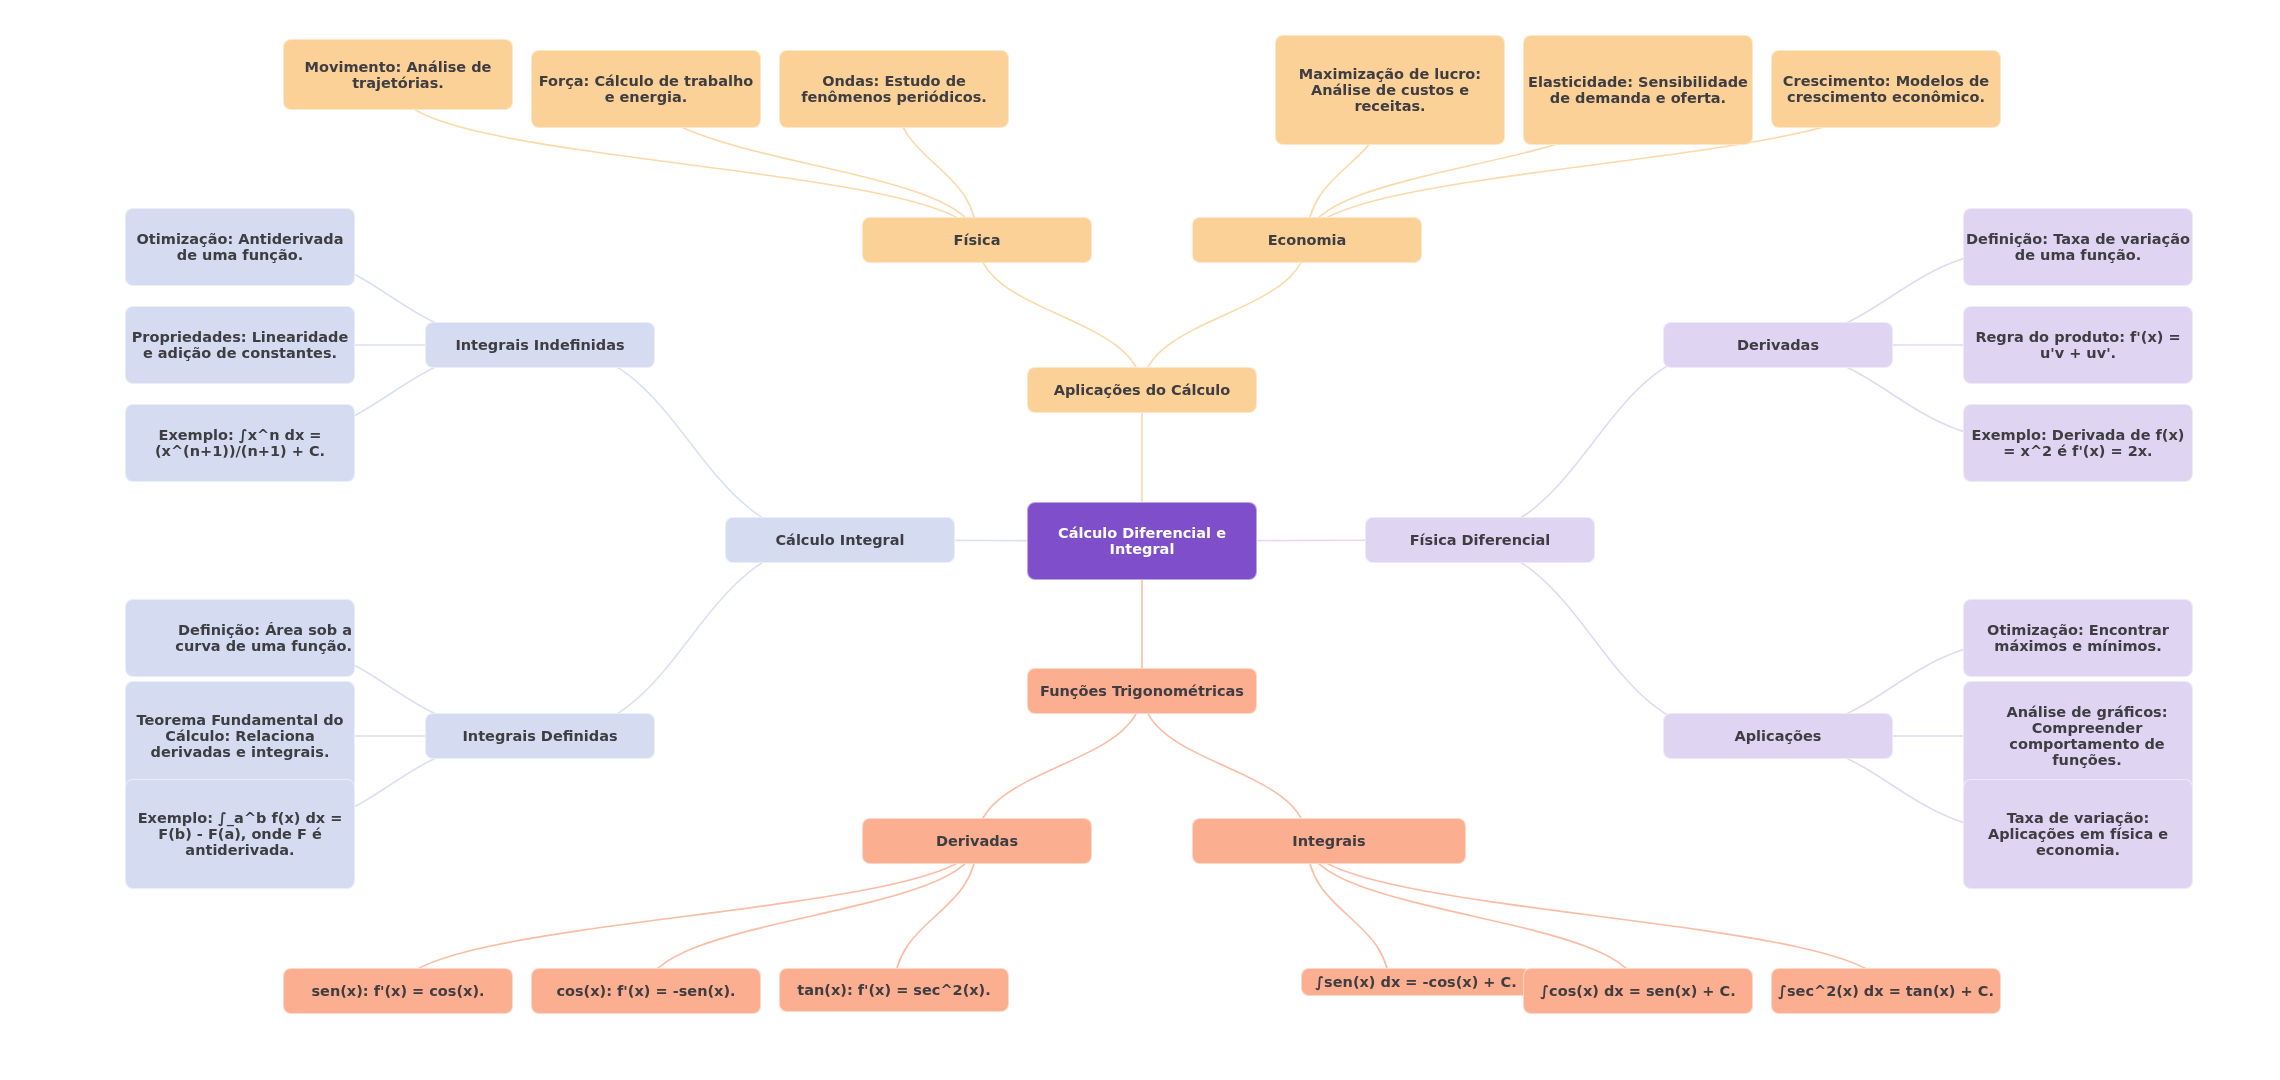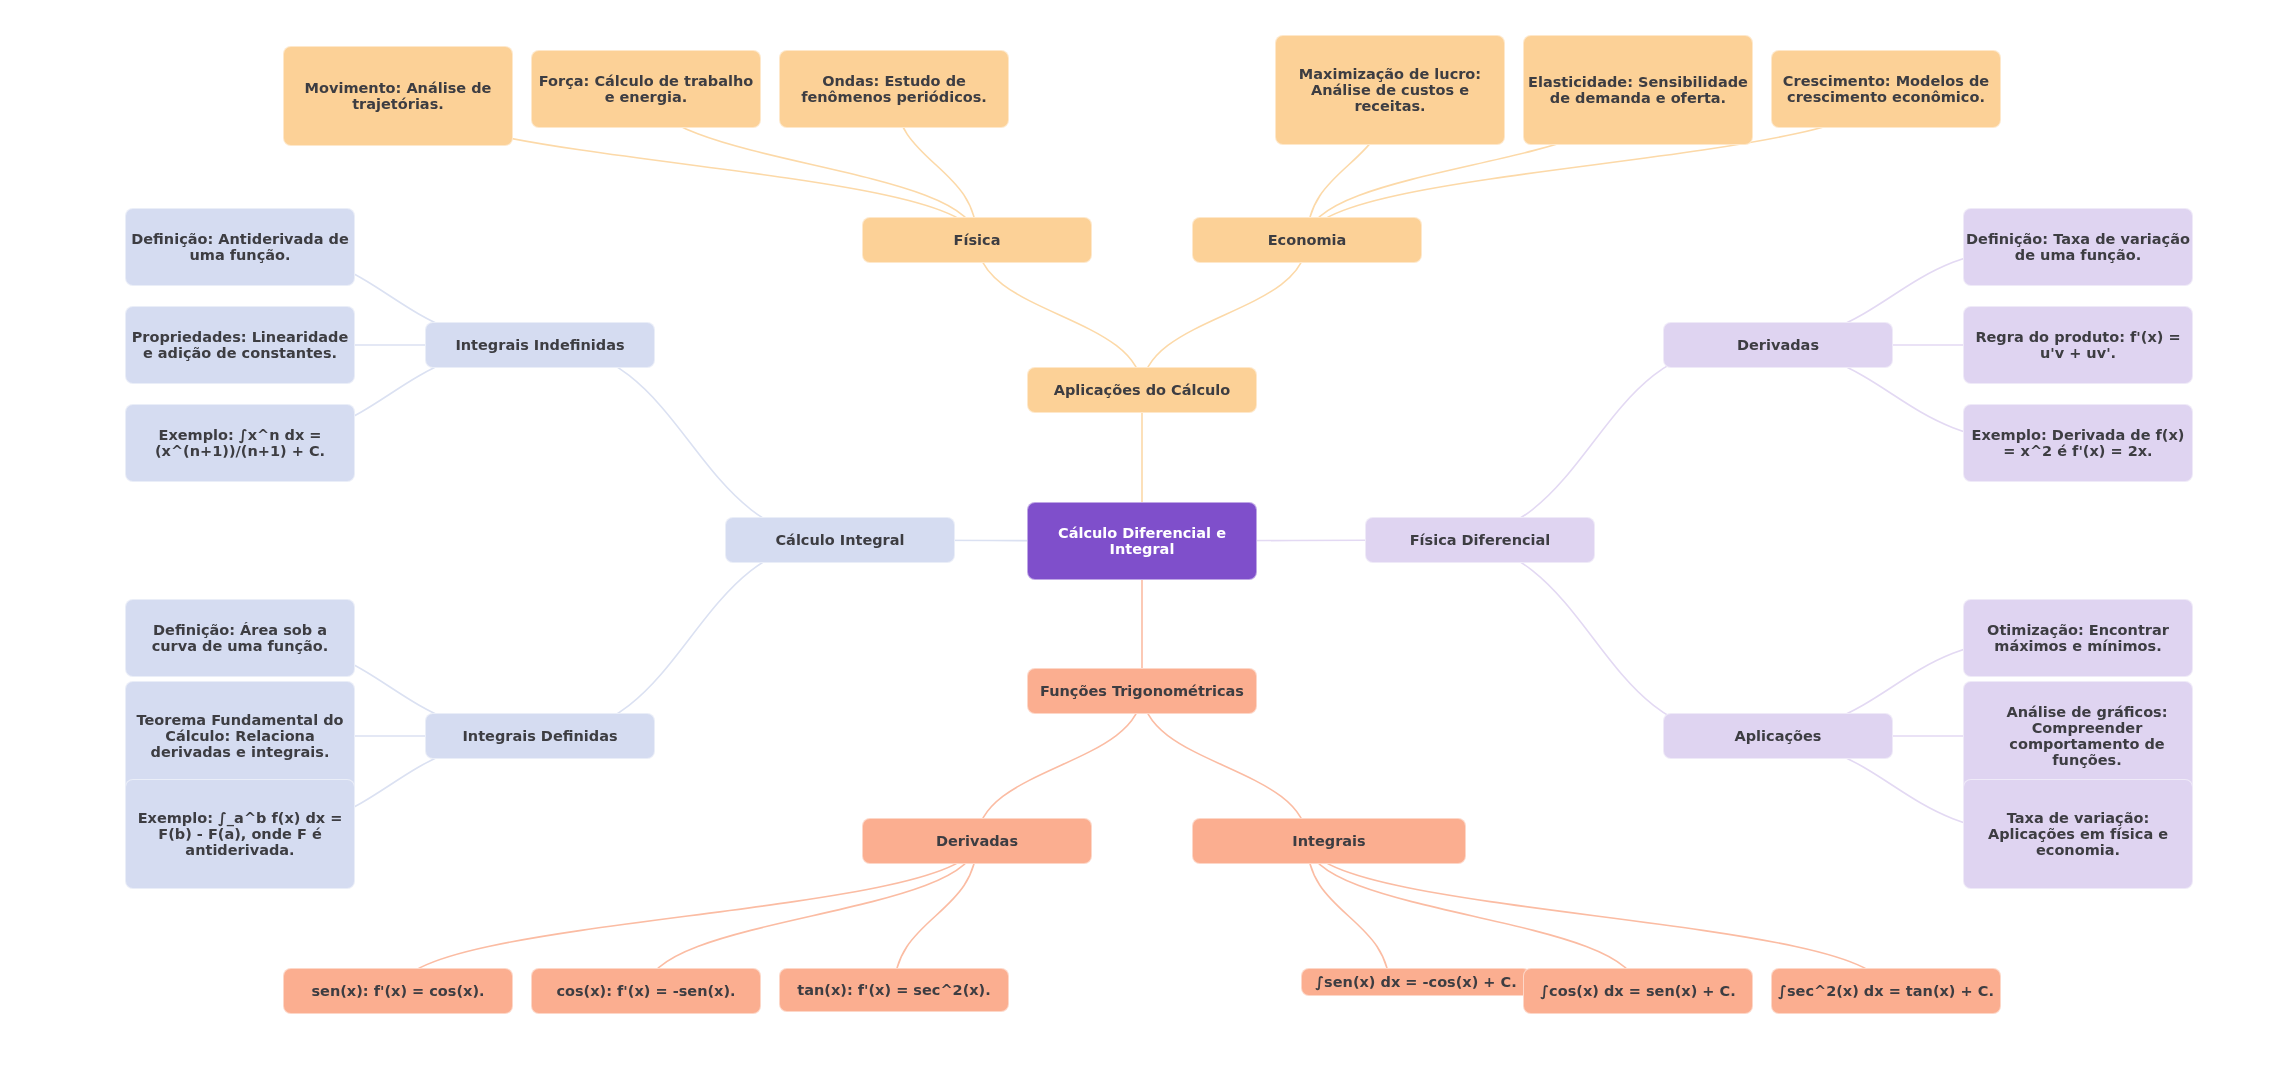--- a/index.html
+++ b/index.html
@@ -66,21 +66,21 @@
 
 <div class="node aplic" id="n-aplic" style="left:1027px;top:367px;width:230px;height:46px;">
     <span>Aplicações do Cálculo</span>
   </div>
 <div class="node aplic" id="n-fisica" style="left:862px;top:217px;width:230px;height:46px;">
     <span>Física</span>
   </div>
 <div class="node aplic" id="n-economia" style="left:1192px;top:217px;width:230px;height:46px;">
     <span>Economia</span>
   </div>
-<div class="node aplic" id="n-fis-0" style="left:283px;top:46px;width:230px;height:100px;">
+<div class="node aplic" id="n-fis-0" style="left:283px;top:39px;width:230px;height:71px;">
     <span>Movimento: Análise de trajetórias.</span>
   </div>
 <div class="node aplic" id="n-fis-1" style="left:531px;top:50px;width:230px;height:78px;">
     <span>Força: Cálculo de trabalho e energia.</span>
   </div>
 <div class="node aplic" id="n-fis-2" style="left:779px;top:50px;width:230px;height:78px;">
     <span>Ondas: Estudo de fenômenos periódicos.</span>
   </div>
 <div class="node aplic" id="n-eco-0" style="left:1275px;top:35px;width:230px;height:110px;">
     <span>Maximização de lucro: Análise de custos e receitas.</span>
@@ -95,29 +95,29 @@
 <div class="node integ" id="n-integral" style="left:725px;top:517px;width:230px;height:46px;">
     <span>Cálculo Integral</span>
   </div>
 <div class="node integ" id="n-indef" style="left:425px;top:322px;width:230px;height:46px;">
     <span>Integrais Indefinidas</span>
   </div>
 <div class="node integ" id="n-def" style="left:425px;top:713px;width:230px;height:46px;">
     <span>Integrais Definidas</span>
   </div>
 <div class="node integ" id="n-indef-0" style="left:125px;top:208px;width:230px;height:78px;">
-    <span>Definição: Antiderivada de uma função.</span>
+    <span>Otimização: Antiderivada de uma função.</span>
   </div>
 <div class="node integ" id="n-indef-1" style="left:125px;top:306px;width:230px;height:78px;">
     <span>Propriedades: Linearidade e adição de constantes.</span>
   </div>
 <div class="node integ" id="n-indef-2" style="left:125px;top:404px;width:230px;height:78px;">
     <span>Exemplo: ∫x^n dx = (x^(n+1))/(n+1) + C.</span>
   </div>
-<div class="node integ" id="n-def-0" style="left:125px;top:599px;width:230px;height:78px;">
+<div class="node integ" id="n-def-0" style="left:125px;top:599px;width:230px;height:78px;text-align:right;">
     <span>Definição: Área sob a curva de uma função.</span>
   </div>
 <div class="node integ" id="n-def-1" style="left:125px;top:681px;width:230px;height:110px;">
     <span>Teorema Fundamental do Cálculo: Relaciona derivadas e integrais.</span>
   </div>
 <div class="node integ" id="n-def-2" style="left:125px;top:779px;width:230px;height:110px;align-items:center;">
     <span>Exemplo: ∫_a^b f(x) dx = F(b) - F(a), onde F é antiderivada.</span>
   </div>
 
 <div class="node difer" id="n-diferencial" style="left:1329px;top:517px;width:230px;height:46px;">

